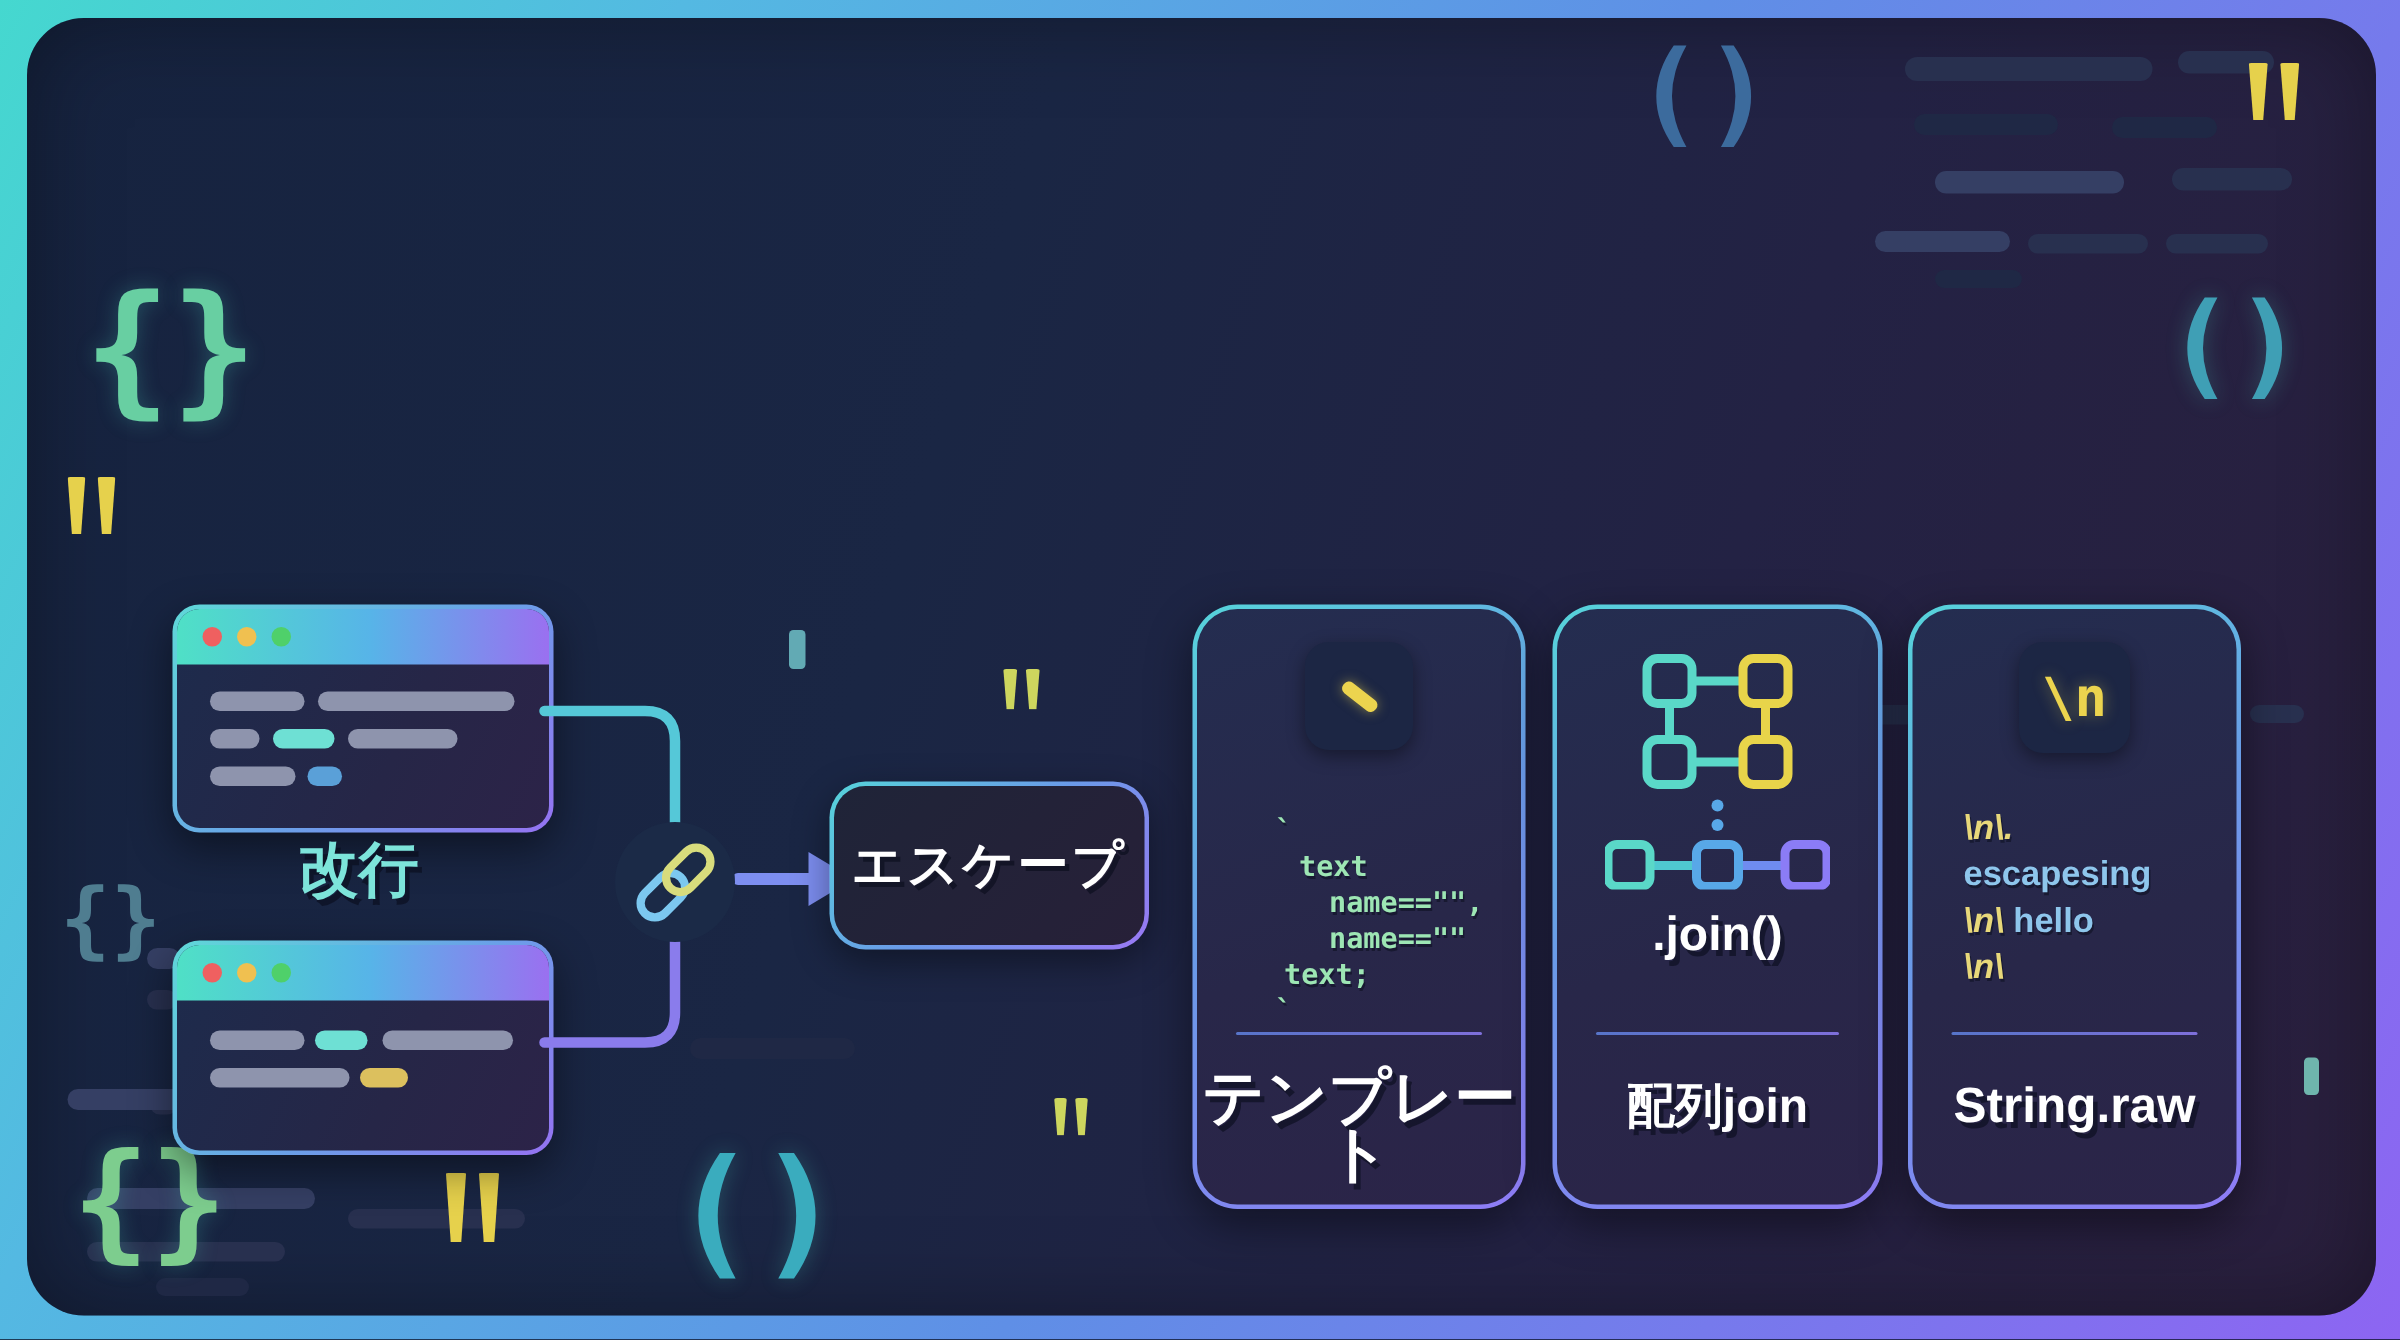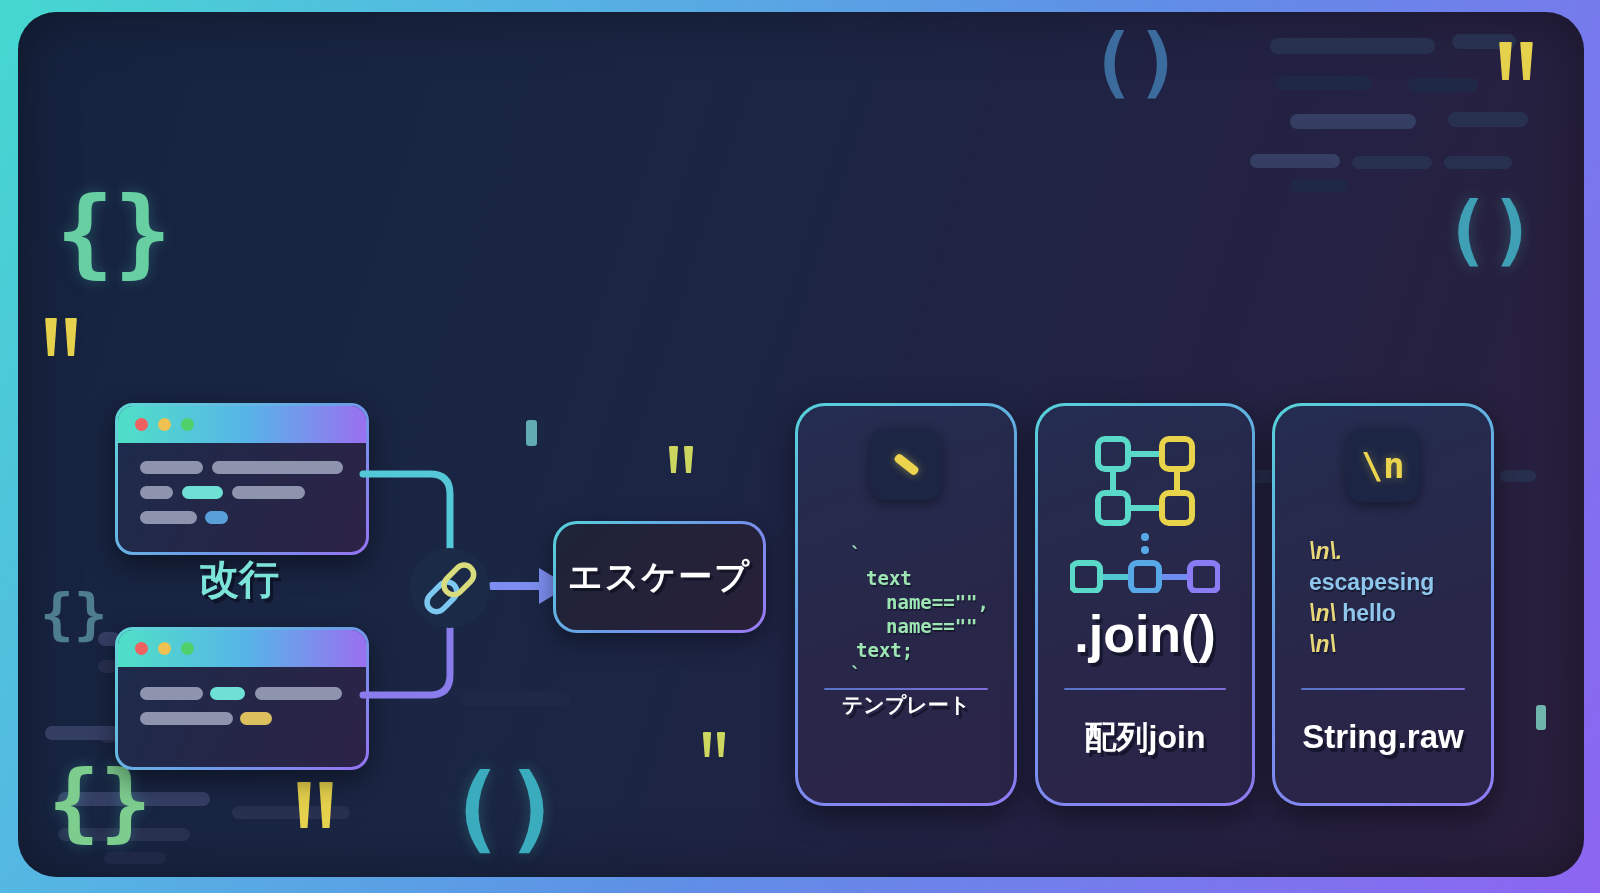--- a/index.html
+++ b/index.html
@@ -63,30 +63,30 @@
     background:linear-gradient(160deg,#242d50 0%,#282749 55%,#2b2448 100%);}
   .icon-sq{position:absolute;left:50%;transform:translateX(-50%);top:22px;width:72px;height:72px;border-radius:16px;
     background:#1c2644;box-shadow:0 4px 12px rgba(0,0,0,.4);display:flex;align-items:center;justify-content:center;}
   .backtick-bar{width:27px;height:9px;border-radius:4px;background:#ecd44e;transform:rotate(38deg);
     box-shadow:0 0 8px rgba(236,212,78,.5);}
   .nl-glyph{font-family:"DejaVu Sans Mono","Liberation Mono",monospace;font-weight:bold;font-size:36px;color:#ecd44e;
     text-shadow:0 0 10px rgba(236,212,78,.4);}
   .code1{position:absolute;left:52px;top:136px;font-family:"DejaVu Sans Mono","Liberation Mono",monospace;
     font-size:19px;line-height:24px;color:#9de6b4;font-weight:bold;text-shadow:1px 2px 0 rgba(8,12,26,.5);}
   .code1 .ind0{padding-left:0;} .code1 .ind1{padding-left:16px;} .code1 .ind2{padding-left:36px;} .code1 .ind3{padding-left:6px;}
-  .join-text{position:absolute;left:0;right:0;top:198px;text-align:center;color:#fff;font-weight:800;font-size:52px;
+  .join-text{position:absolute;left:0;right:0;top:198px;text-align:center;color:#fff;font-weight:800;font-size:32px;
     text-shadow:3px 4px 0 rgba(8,12,26,.6);}
   .code3{position:absolute;left:34px;top:130px;font-size:23px;line-height:31px;font-weight:800;
     text-shadow:1px 2px 0 rgba(8,12,26,.5);}
   .tone-yellow{color:#e8d87a;font-style:italic;}
   .tone-blue{color:#8ec6ec;font-style:normal;}
   .divider{position:absolute;left:12%;width:76%;top:282px;height:2px;border-radius:1px;
     background:linear-gradient(90deg,#5f82e0,#8d7cf4);opacity:.85;}
-  .card-label{position:absolute;left:0;right:0;top:280px;text-align:center;color:#fff;font-weight:800;
-    font-size:21px;line-height:38px;text-shadow:3px 4px 0 rgba(8,12,26,.6);}
+  .card-label{position:absolute;left:0;right:0;top:306px;text-align:center;color:#fff;font-weight:800;
+    font-size:41px;line-height:38px;text-shadow:3px 4px 0 rgba(8,12,26,.6);}
   .card-label.single{top:312px;font-size:32px;}
 </style>
 </head>
 <body>
 
 <div class="stage">
   <div class="panel"></div>
 
   <div class="dash d1" style="left:1270px;top:38px;width:165px;height:16px;"></div>
   <div class="dash d1" style="left:1452px;top:34px;width:64px;height:15px;"></div>

